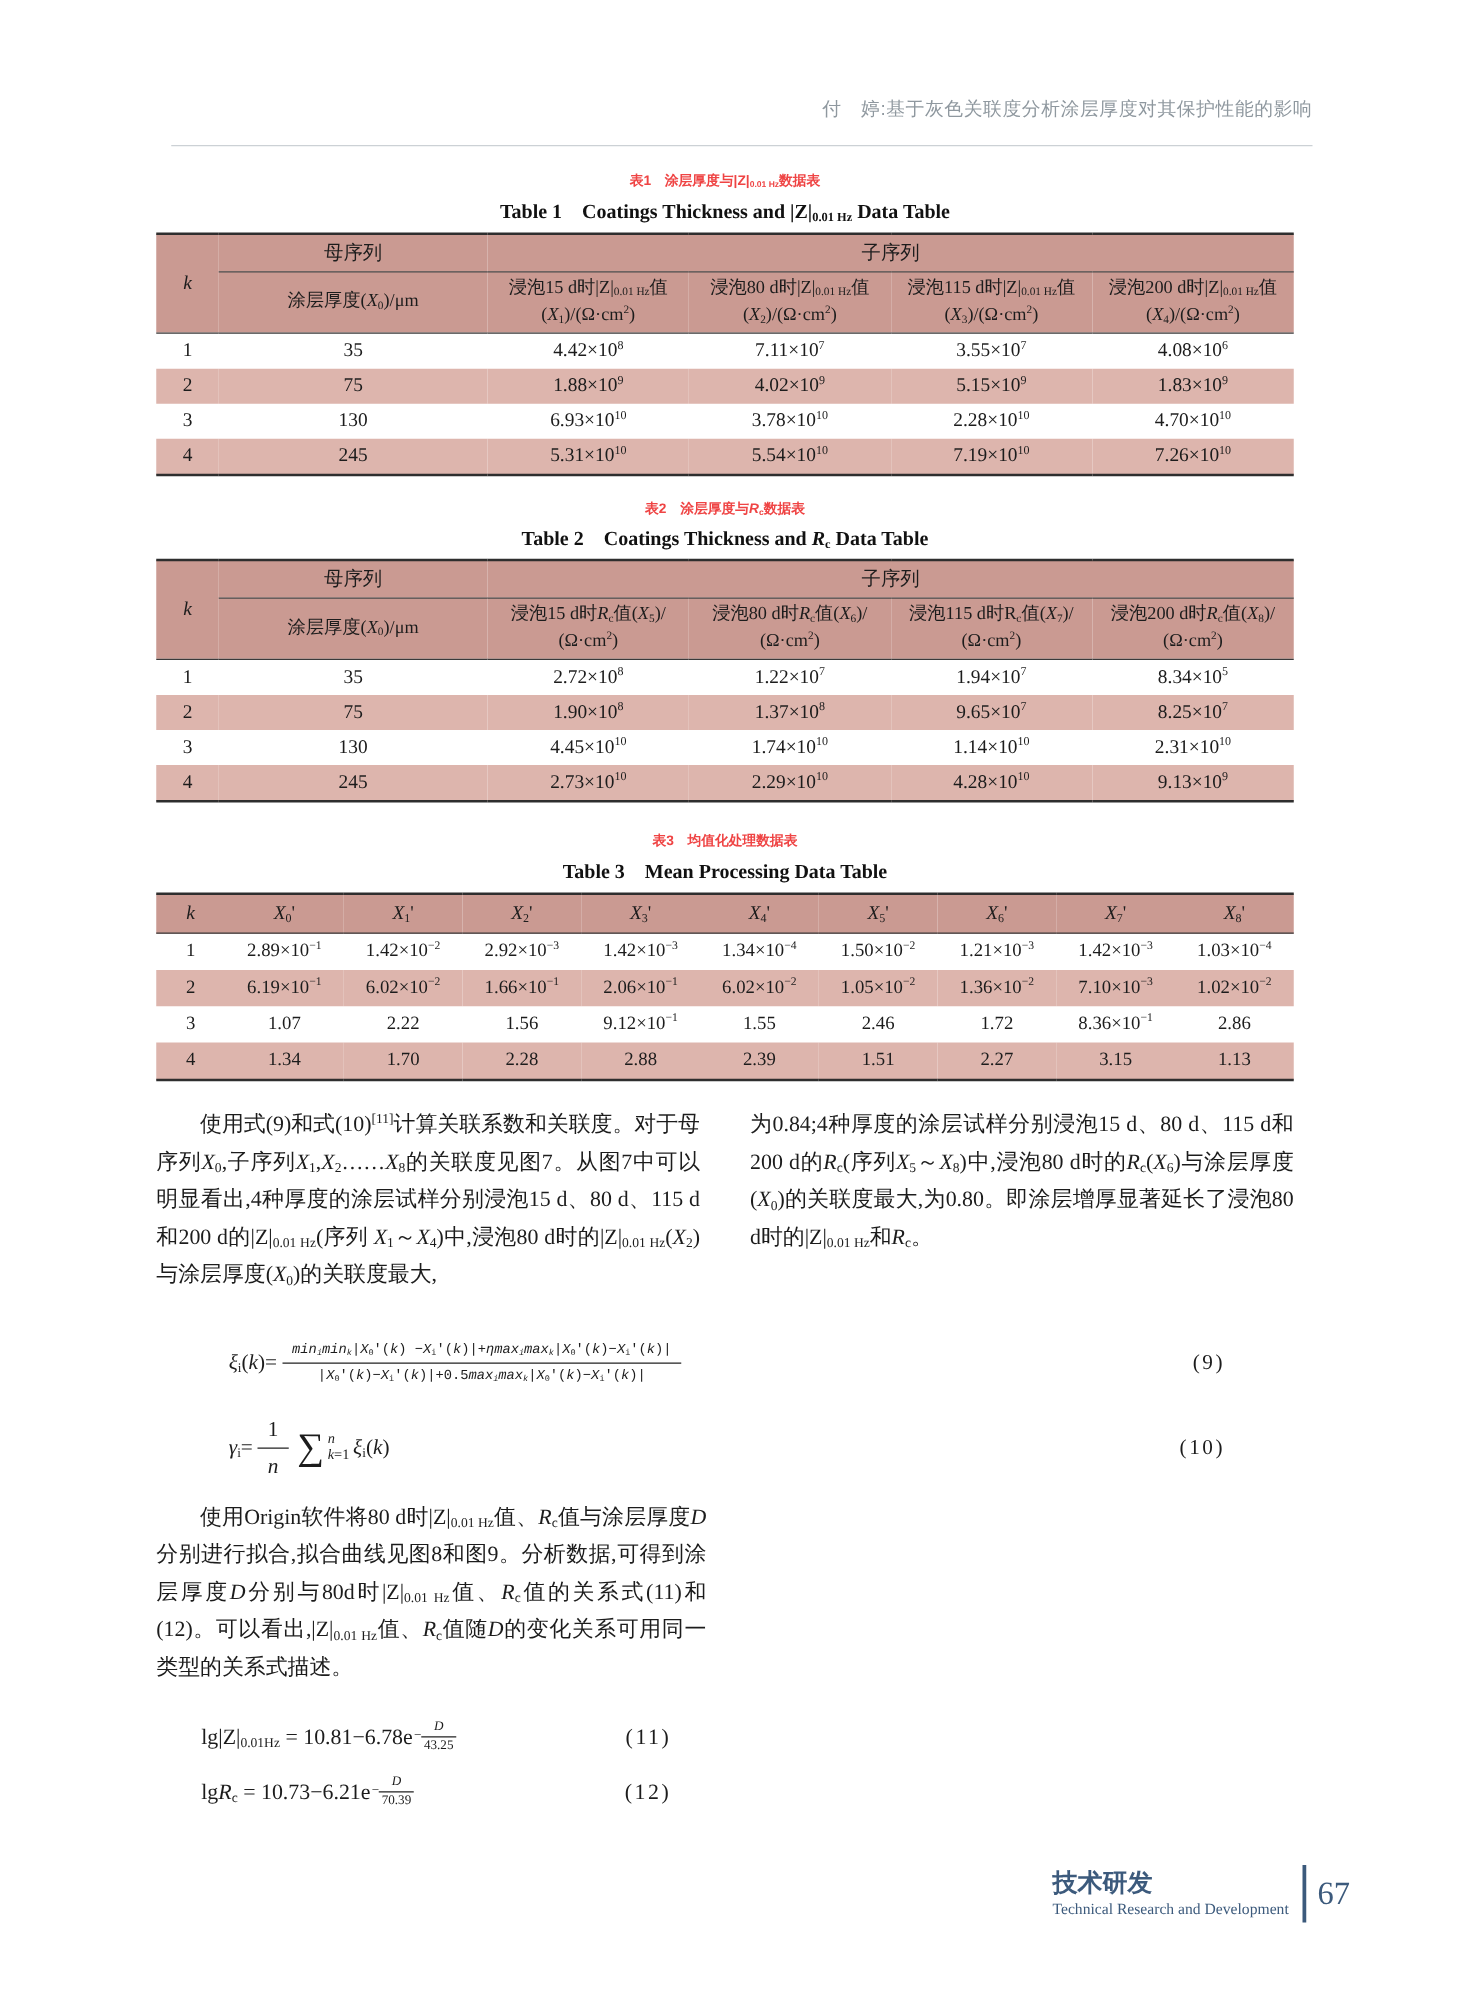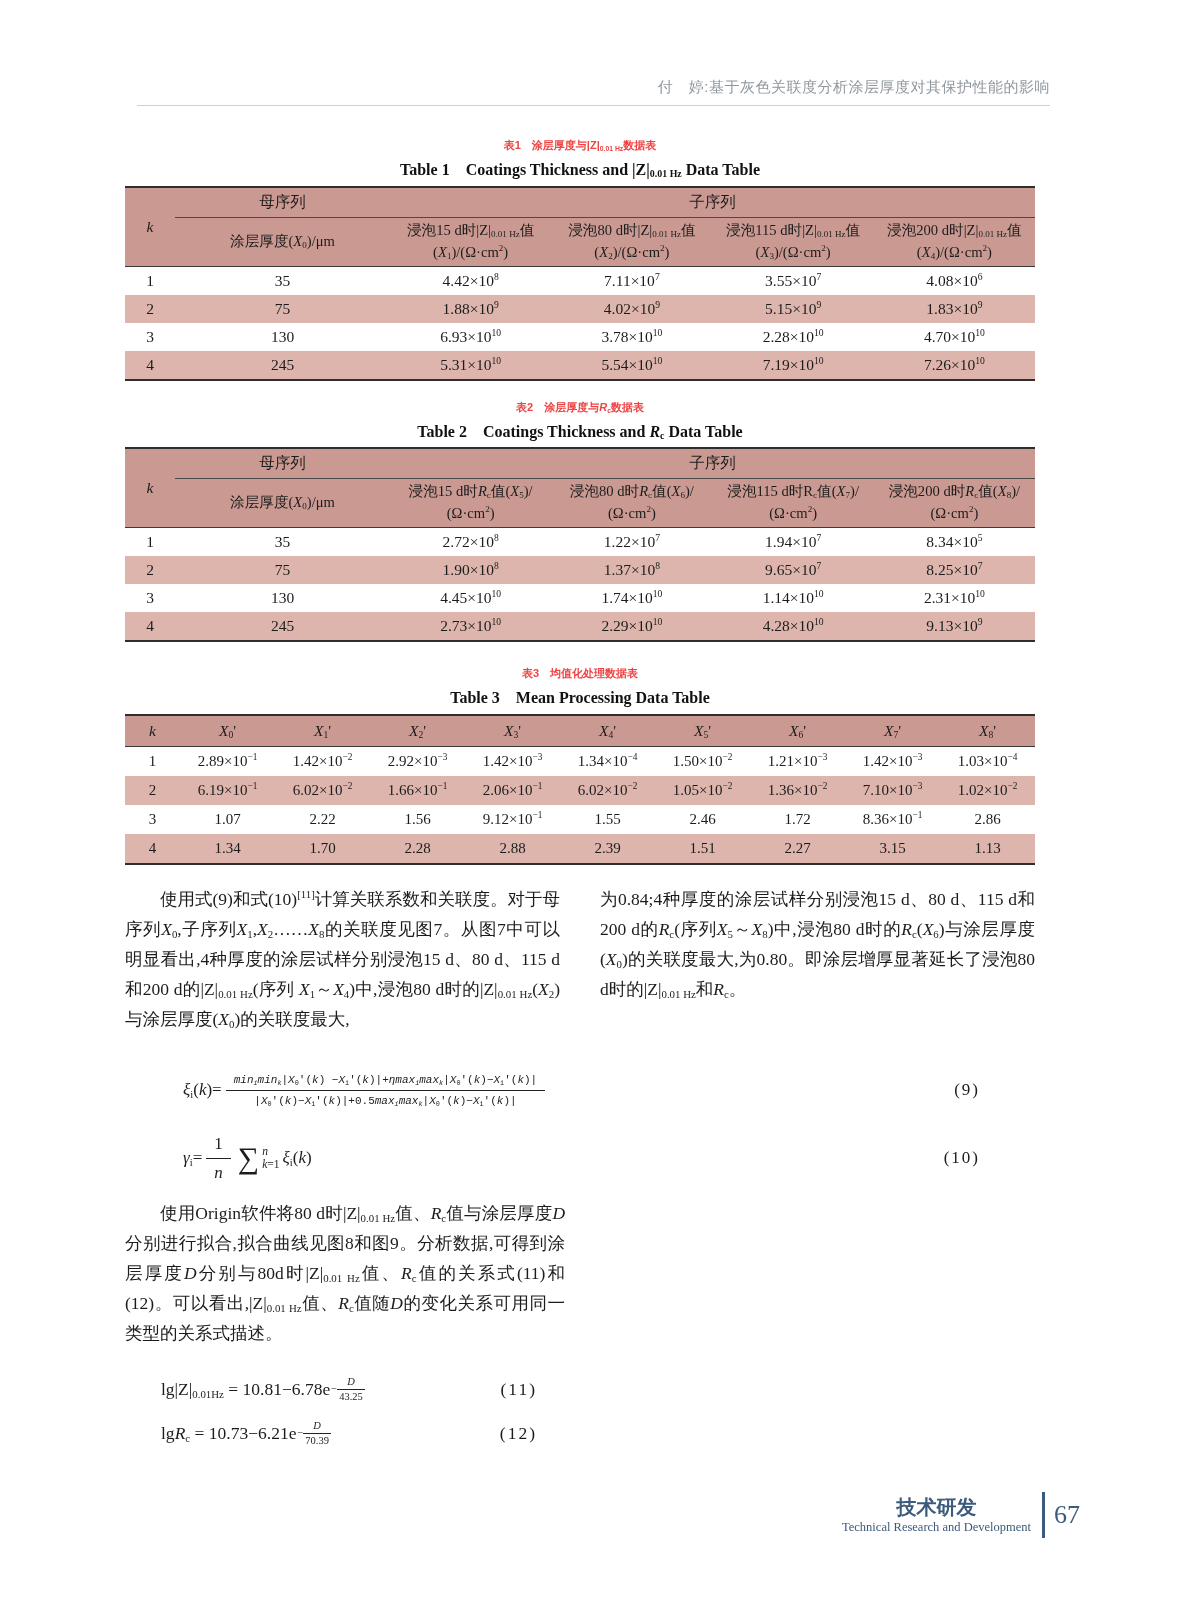--- a/index.html
+++ b/index.html
@@ -4,21 +4,21 @@
 <style>
   html,body{margin:0;padding:0;background:#ffffff;}
   #page{position:relative;width:1187px;height:1600px;background:#fff;overflow:hidden;
         font-family:"Liberation Serif","DejaVu Serif",serif;color:#1c1c1c;}
   i{font-style:italic;}
   sup{font-size:0.62em;vertical-align:super;line-height:0;}
   sub{font-size:0.62em;vertical-align:-0.25em;line-height:0;}
 
   
   .runhead{position:absolute;top:78px;left:137px;width:913px;text-align:right;
-           font-size:15px;color:#8f989f;padding-bottom:8px;border-bottom:1px solid #ccd1d5;
+           font-size:15px;color:#8f989f;padding-bottom:19px;border-bottom:1px solid #ccd1d5;
            font-family:"Liberation Sans","DejaVu Sans",sans-serif;letter-spacing:0.5px;}
 
   
   .cap{position:absolute;left:125px;width:910px;text-align:center;}
   .cap .cn{font-family:"Liberation Sans","DejaVu Sans",sans-serif;font-weight:bold;font-size:11px;line-height:26px;color:#ef4444;}
   .cap .en{font-weight:bold;font-size:16px;line-height:24px;color:#111;}
 
   
   table{border-collapse:collapse;table-layout:fixed;width:910px;text-align:center;}
   .dtable{position:absolute;left:125px;}
@@ -56,21 +56,21 @@
   .expgrp{display:inline-flex;align-items:center;vertical-align:9px;font-size:10.5px;margin-left:1px;}
   .colEq{display:flex;align-items:center;font-size:17.5px;padding-left:36px;}
   .colEq .eqnum{margin-left:auto;padding-right:28px;letter-spacing:2px;}
 
   
   .secheading{font-family:"Liberation Sans","DejaVu Sans",sans-serif;font-weight:bold;
               font-size:22px;color:#b13a2a;line-height:34px;margin-bottom:6px;letter-spacing:1px;}
 
   
   .footer{position:absolute;top:1492px;right:107px;display:flex;align-items:center;color:#3c5a7c;}
-  .ftext{text-align:center;}
+  .ftext{text-align:left;}
   .fcn{font-family:"Liberation Sans","DejaVu Sans",sans-serif;font-weight:bold;font-size:20px;line-height:24px;}
   .fen{font-size:12.5px;line-height:16px;}
   .fbar{width:3px;height:46px;background:#3c5a7c;margin:0 9px 0 11px;}
   .fpage{font-size:26px;}
 </style>
 </head>
 <body>
 
 <div id="page">
 

